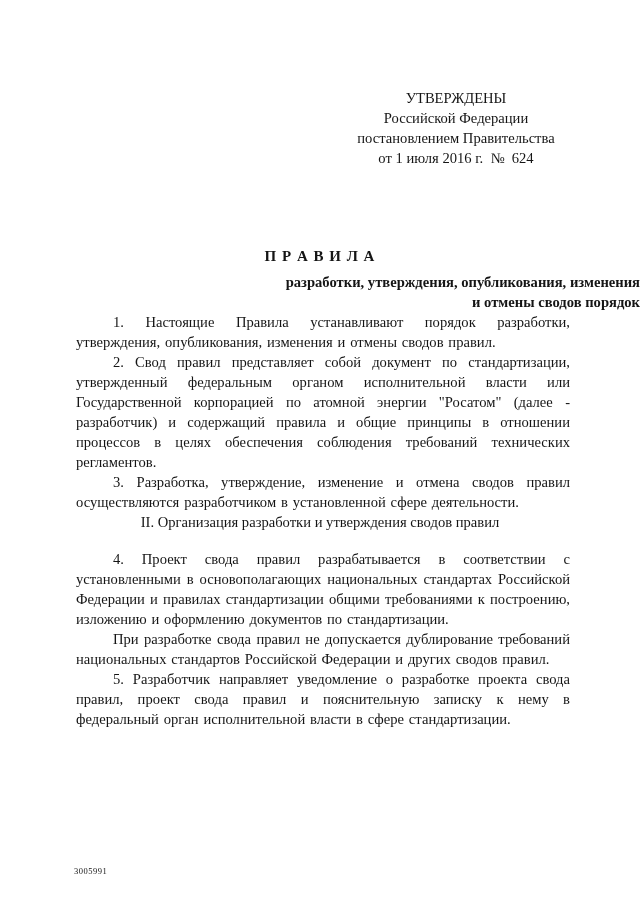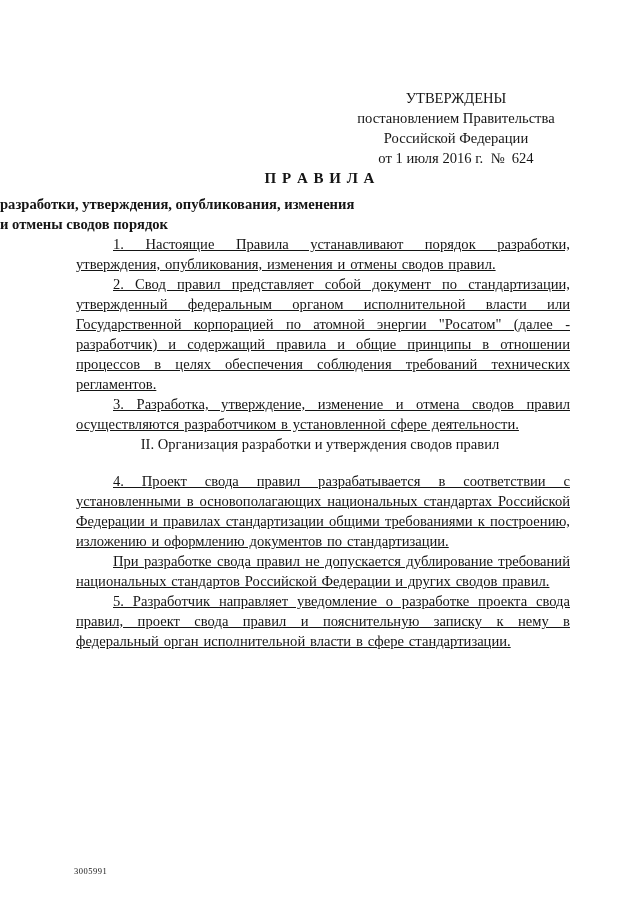--- a/index.html
+++ b/index.html
@@ -15,41 +15,42 @@
     line-height: 20px;
     overflow: hidden;
   }
   .approval {
     margin: 88px 78px 0 auto;
     width: 212px;
     text-align: center;
     line-height: 20px;
   }
   .doc-title {
+    margin-top: 78px;
     text-align: center;
     font-weight: bold;
     font-size: 15px;
     letter-spacing: 1px;
     line-height: 20px;
   }
   .doc-subtitle {
     margin-top: 6px;
-    text-align: left;
+    text-align: right;
     font-weight: bold;
     line-height: 20px;
+    padding-left: 28px;
   }
   .section-heading {
     text-align: center;
     line-height: 20px;
   }
   .section-heading.first { margin-top: 38px; margin-bottom: 16px; }
   .section-heading.second { margin-bottom: 17px; }
   .body-text {
     padding: 0 70px 0 76px;
-    text-decoration: underline;
   }
   .para {
     text-align: justify;
     text-indent: 37px;
     word-spacing: 0.08em;
     line-height: 20px;
   }
   .footer-code {
     position: absolute;
     left: 74px;
@@ -60,22 +61,22 @@
     text-align: right;
   }
 </style>
 </head>
 <body>
 
 <div class="page">
 
   <div class="approval">
     <div>УТВЕРЖДЕНЫ</div>
+    <div>Российской Федерации</div>
     <div>постановлением Правительства</div>
-    <div>Российской Федерации</div>
     <div>от 1 июля 2016 г. &nbsp;№&nbsp; 624</div>
   </div>
 
   <div class="doc-title">П Р А В И Л А</div>
 
   <div class="doc-subtitle">
     <div>разработки, утверждения, опубликования, изменения</div>
     <div>и отмены сводов порядок</div>
   </div>
 

